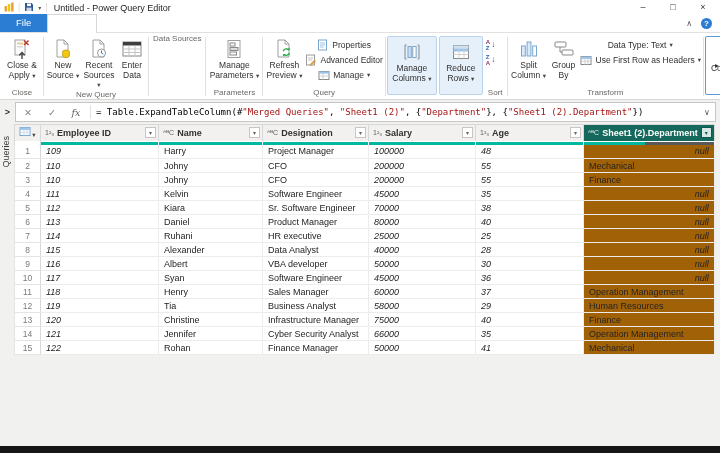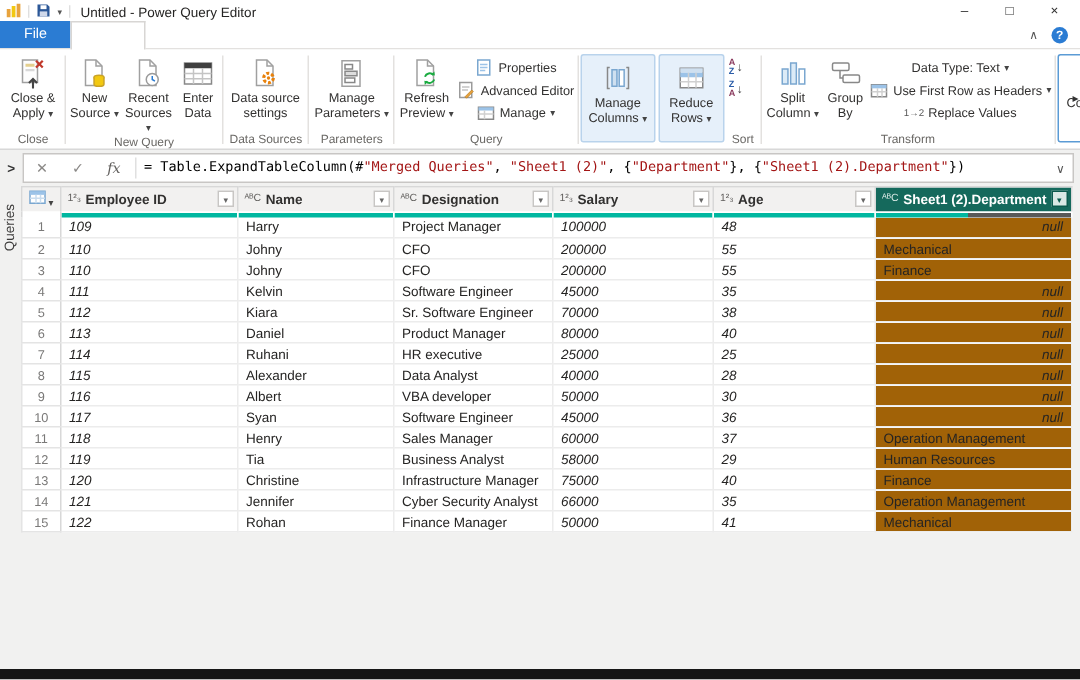--- a/index.html
+++ b/index.html
@@ -187,33 +187,20 @@
         </span>
         <span class="blabel">Enter Data</span>
       </div>
     </div>
     <div class="rlabel">New Query</div>
   </div>
 
   <div class="rsep"></div>
 
   <div class="rgroup">
-    <div class="rbody">
-      <div class="bigbtn" style="width:52px">
-        <span class="bicon">
-          <svg width="20" height="22" viewBox="0 0 20 22">
-              <path d="M4 2h7l4 4v13H4z" fill="#fff" stroke="#a0a0a0"></path>
-              <path d="M11 2v4h4" fill="none" stroke="#a0a0a0"></path>
-              <circle cx="12" cy="14" r="3.2" fill="none" stroke="#e8820c" stroke-width="2.1" stroke-dasharray="2 1.3"></circle>
-              <circle cx="12" cy="14" r="1.1" fill="#e8820c"></circle>
-            </svg>
-        </span>
-        <span class="blabel">Data source settings</span>
-      </div>
-    </div>
     <div class="rlabel">Data Sources</div>
   </div>
 
   <div class="rsep"></div>
 
   <div class="rgroup">
     <div class="rbody">
       <div class="bigbtn" style="width:52px">
         <span class="bicon">
           <svg width="20" height="22" viewBox="0 0 20 22">
@@ -365,24 +352,20 @@
         <div class="smallbtn">
           <span class="sicon">
               <svg width="12" height="11">
                 <rect x="1" y="1.5" width="10" height="8" fill="#fff" stroke="#888"></rect>
                 <rect x="1" y="1.5" width="10" height="2.4" fill="#9cc3e8"></rect>
                 <path d="M1 6.2h10M5 3.9v5.6M8 3.9v5.6" stroke="#d0d0d0"></path>
               </svg>
             </span>
           <span>Use First Row as Headers</span>
           <span class="caret">▾</span>
-        </div>
-        <div class="smallbtn">
-          <span class="sicon" style="font-size:6.5px;color:#555">1→2</span>
-          <span>Replace Values</span>
         </div>
       </div>
     </div>
     <div class="rlabel">Transform</div>
   </div>
 
   <div class="rsep"></div>
 
   <div class="combinegrp">
     <div class="bigbtn" style="width:38px">

